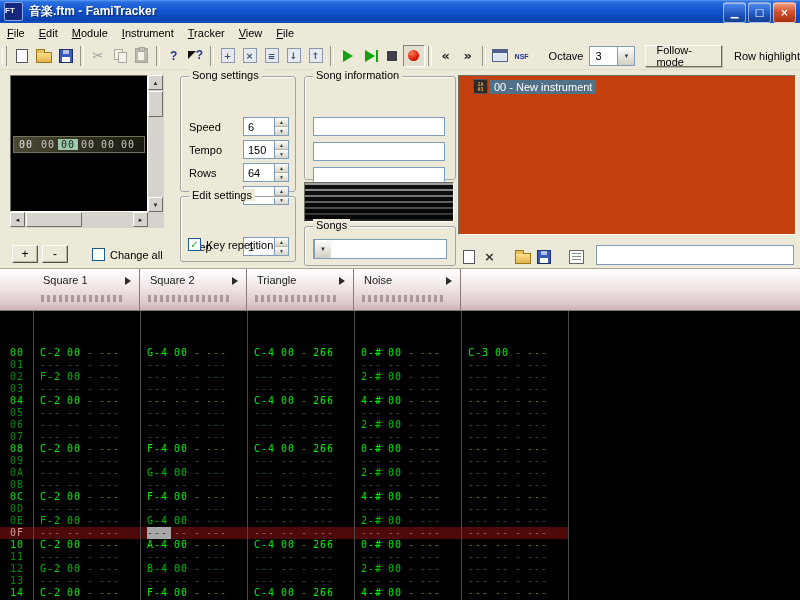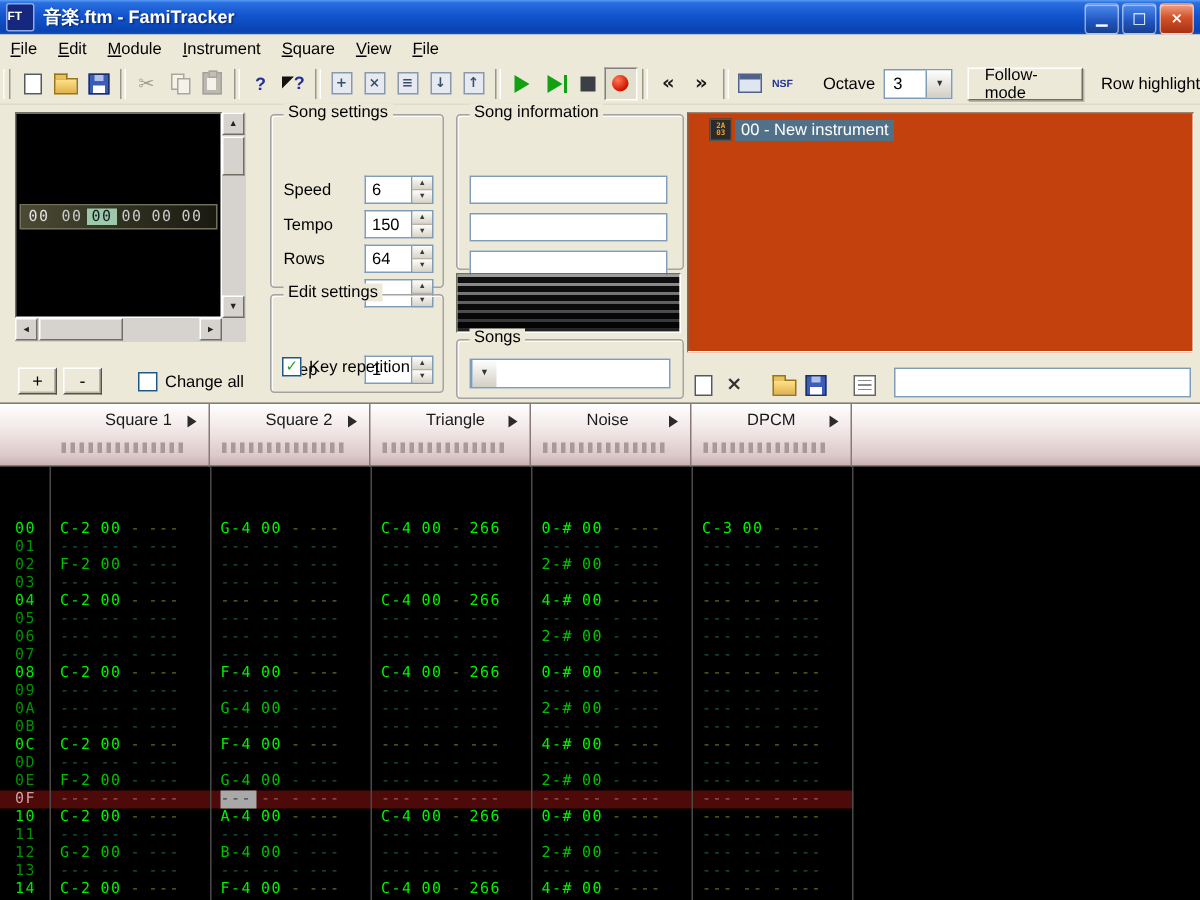--- a/index.html
+++ b/index.html
@@ -151,21 +151,21 @@
   .itb-gap{width:12px;}
   #inst-name{position:absolute;left:596px;top:245px;width:198px;height:20px;}
 
   
   #pattern-panel{position:absolute;left:0;top:268px;width:800px;height:332px;background:#000;overflow:hidden;
     border-top:1px solid #aca899;}
   #pat-header{position:absolute;left:0;top:0;width:800px;height:42px;box-sizing:border-box;
     background:linear-gradient(180deg,#ffffff 0%,#f3e9e9 40%,#dcc8c8 85%,#c9b2b2 100%);
     border-bottom:1px solid #8a7878;}
   .ch-head{position:absolute;top:0;width:107px;height:42px;box-sizing:border-box;border-right:1px solid #8a7878;}
-  .ch-name{position:absolute;left:10px;top:5px;color:#1a1a1a;margin-left:27px;}
+  .ch-name{position:absolute;left:10px;top:5px;color:#1a1a1a;}
   .ch-arrow{position:absolute;right:8px;top:8px;width:0;height:0;
     border-top:4px solid transparent;border-bottom:4px solid transparent;border-left:6px solid #2a2a2a;}
   .ch-meter{position:absolute;left:8px;top:26px;display:flex;}
   .meter-seg{width:3px;height:7px;background:#ab9898;margin-right:3px;}
   .v-line{position:absolute;top:42px;bottom:0;width:1px;background:#4a4a4a;z-index:1;}
   #current-bar{position:absolute;left:0;width:569px;height:12px;background:#4e0909;z-index:0;}
   #pat-rows{position:absolute;left:0;top:42px;padding-top:36px;z-index:2;
     font:10px/12px "DejaVu Sans Mono",monospace;letter-spacing:1px;}
   .pat-row{display:flex;height:12px;width:569px;}
   .rownum{width:34px;text-align:center;color:#009000;}
@@ -194,21 +194,21 @@
         <div class="win-btn maximize">□</div>
         <div class="win-btn close">×</div>
       </div>
   </div>
 
   <div id="menubar">
       <div class="menu-item">File</div>
       <div class="menu-item">Edit</div>
       <div class="menu-item">Module</div>
       <div class="menu-item">Instrument</div>
-      <div class="menu-item">Square</div>
+      <div class="menu-item">Tracker</div>
       <div class="menu-item">View</div>
       <div class="menu-item">File</div>
     </div>
 
   <div id="toolbar">
     <div class="tb-grip"></div>
     <div id="tb-buttons">
         <div class="tb-btn">
           <span class="gi gi-new-file"></span>
         </div>
@@ -501,40 +501,20 @@
             <span class="meter-seg"></span>
             <span class="meter-seg"></span>
             <span class="meter-seg"></span>
             <span class="meter-seg"></span>
             <span class="meter-seg"></span>
             <span class="meter-seg"></span>
             <span class="meter-seg"></span>
             <span class="meter-seg"></span>
           </div>
         </div>
-        <div class="ch-head" style="left: 461px;">
-          <div class="ch-name">DPCM</div>
-          <div class="ch-arrow"></div>
-          <div class="ch-meter">
-            <span class="meter-seg"></span>
-            <span class="meter-seg"></span>
-            <span class="meter-seg"></span>
-            <span class="meter-seg"></span>
-            <span class="meter-seg"></span>
-            <span class="meter-seg"></span>
-            <span class="meter-seg"></span>
-            <span class="meter-seg"></span>
-            <span class="meter-seg"></span>
-            <span class="meter-seg"></span>
-            <span class="meter-seg"></span>
-            <span class="meter-seg"></span>
-            <span class="meter-seg"></span>
-            <span class="meter-seg"></span>
-          </div>
-        </div>
       </div>
     <div id="current-bar" style="top: 258px;"></div>
     <div id="pat-rows">
         <div class="pat-row beat">
           <span class="rownum">00</span>
           <span class="cell">
             <span class="t f-note">C-2</span>
             <span class="t f-inst">00</span>
             <span class="d f-vol">-</span>
             <span class="d f-fx">---</span>

